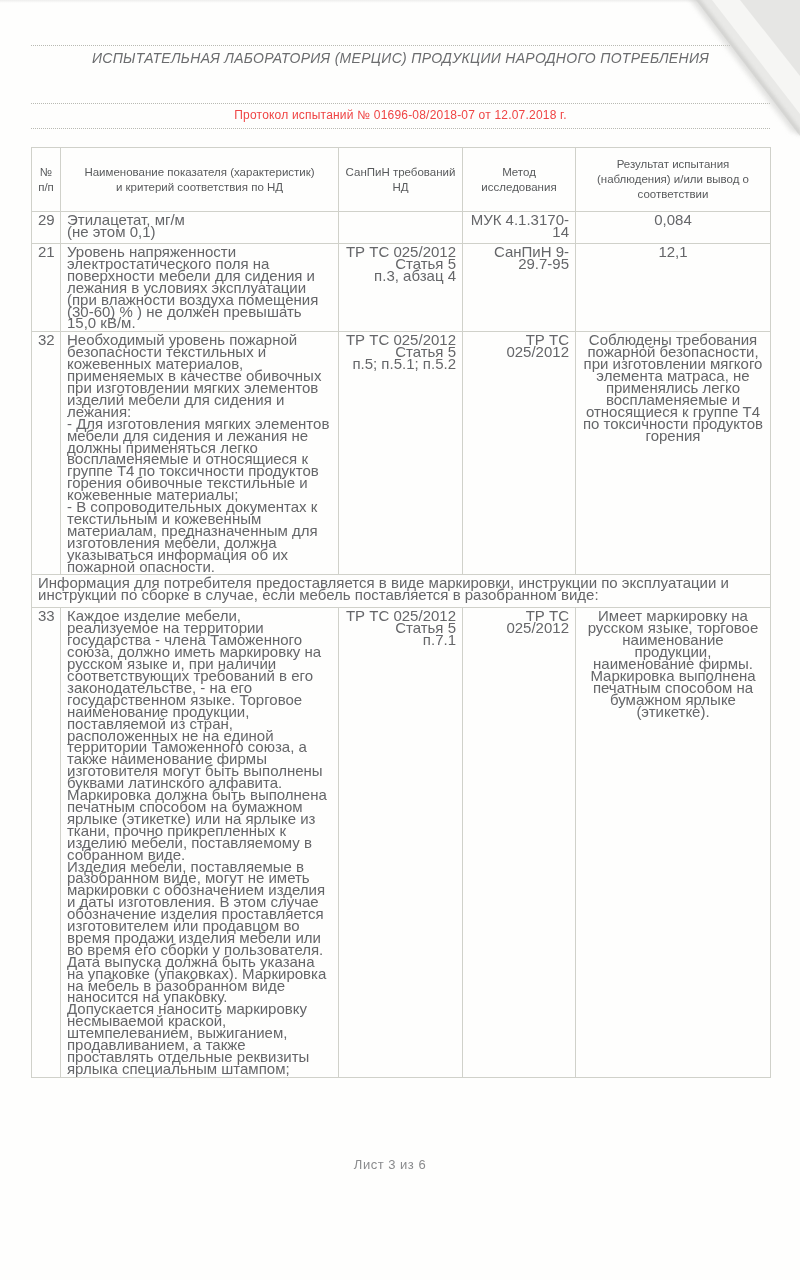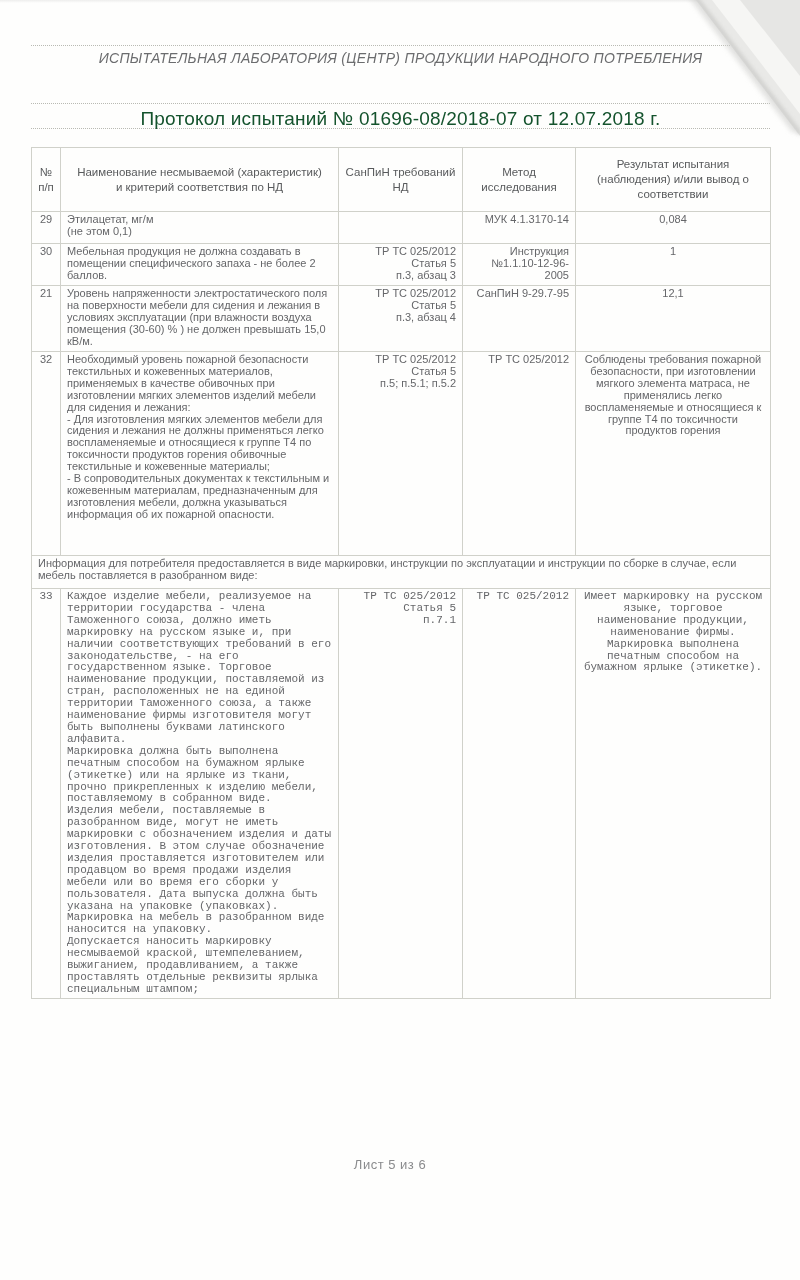--- a/index.html
+++ b/index.html
@@ -23,33 +23,33 @@
   .doc-header {
     position:absolute; left:31px; top:50px; width:739px;
     text-align:center; font-style:italic; color:#6b6c6e;
     letter-spacing:0.3px;
   }
   .doc-header .l1, .doc-header .l2 { font-size:14px; line-height:17.5px; }
   .doc-header .l3 { font-size:13.5px; line-height:17px; }
 
   .protocol-line {
     position:absolute; left:31px; top:108px; width:739px;
-    text-align:center; font-size:19px; color:#14532d;
+    text-align:center; font-size:12px; color:#ef4444;
     letter-spacing:0.2px;
   }
 
   
   table.protocol {
     position:absolute; left:31px; top:147px;
     width:739px; border-collapse:collapse; table-layout:fixed;
   }
   table.protocol td, table.protocol th {
     border:1px solid #d0d1ca;
     vertical-align:top;
-    font-size:11px; line-height:11.9px;
+    font-size:15px; line-height:11.9px;
     color:#656669;
     padding:2px 6px;
     overflow:hidden;
     font-weight:normal;
   }
   col.c-num   { width:29px; }
   col.c-name  { width:278px; }
   col.c-punkt { width:124px; }
   col.c-method{ width:113px; }
   col.c-result{ width:195px; }
@@ -63,21 +63,21 @@
   td.name  { text-align:left; }
   td.punkt, td.method { text-align:right; vertical-align:top; padding-top:3px; }
   td.result{ text-align:center; vertical-align:middle;margin-top:29px; }
   .pre { white-space:pre-line; }
 
   tr.r29 { height:32px; }
   tr.r30 { height:42px; }
   tr.r31 { height:66px; }
   tr.r32 { height:204px; }
   tr.rnote { height:33px; }
-  tr.r33 { height:368px;font-family:Liberation Mono, monospace; }
+  tr.r33 { height:368px; }
 
   td.note {
     font-weight:bold; color:#4f5153;
     font-size:11.2px; line-height:13.5px;
     padding:2px 2px; vertical-align:middle;
     border-left:1px solid transparent; border-right:1px solid transparent;
   }
 
   
   .page-footer {
@@ -95,68 +95,57 @@
 </head>
 <body>
 
 <div class="edge-tint-top"></div>
 
 <div class="rule" style="top:45px"></div>
 <div class="rule" style="top:103px"></div>
 <div class="rule" style="top:128px"></div>
 
 <div class="doc-header">
-  <div class="l1">ИСПЫТАТЕЛЬНАЯ ЛАБОРАТОРИЯ (ЦЕНТР) ПРОДУКЦИИ НАРОДНОГО ПОТРЕБЛЕНИЯ</div>
+  <div class="l1">ИСПЫТАТЕЛЬНАЯ ЛАБОРАТОРИЯ (МЕРЦИС) ПРОДУКЦИИ НАРОДНОГО ПОТРЕБЛЕНИЯ</div>
 </div>
 
 <div class="protocol-line">Протокол испытаний № 01696-08/2018-07 от 12.07.2018 г.</div>
 
 <table class="protocol">
   <colgroup>
     <col class="c-num">
       <col class="c-name">
       <col class="c-punkt">
       <col class="c-method">
       <col class="c-result">
   </colgroup>
   <tbody>
       <tr class="thead">
     <th class="pre">№
 п/п</th>
-    <th class="pre">Наименование несмываемой (характеристик)
+    <th class="pre">Наименование показателя (характеристик)
 и критерий соответствия по НД</th>
     <th class="pre">СанПиН требований
 НД</th>
     <th class="pre">Метод
 исследования</th>
     <th class="pre">Результат испытания
 (наблюдения) и/или вывод о
 соответствии</th>
   </tr>
 
   <tr class="r29">
     <td class="num">29</td>
     <td class="name pre">Этилацетат, мг/м
 (не этом 0,1)</td>
     <td class="punkt pre"></td>
     <td class="method pre">МУК 4.1.3170-14</td>
     <td class="result pre">0,084</td>
   </tr>
 
-  <tr class="r30">
-    <td class="num">30</td>
-    <td class="name pre">Мебельная продукция не должна создавать в помещении специфического запаха - не более 2 баллов.</td>
-    <td class="punkt pre">ТР ТС 025/2012
-Статья 5
-п.3, абзац 3</td>
-    <td class="method pre">Инструкция
-№1.1.10-12-96-
-2005</td>
-    <td class="result pre">1</td>
-  </tr>
 
   <tr class="r31">
     <td class="num">21</td>
     <td class="name pre">Уровень напряженности электростатического поля на поверхности мебели для сидения и лежания в условиях эксплуатации (при влажности воздуха помещения (30-60) % ) не должен превышать 15,0 кВ/м.</td>
     <td class="punkt pre">ТР ТС 025/2012
 Статья 5
 п.3, абзац 4</td>
     <td class="method pre">СанПиН 9-29.7-95</td>
     <td class="result pre">12,1</td>
   </tr>
@@ -185,21 +174,21 @@
 Допускается наносить маркировку несмываемой краской, штемпелеванием, выжиганием, продавливанием, а также проставлять отдельные реквизиты ярлыка специальным штампом;</td>
     <td class="punkt pre">ТР ТС 025/2012
 Статья 5
 п.7.1</td>
     <td class="method pre">ТР ТС 025/2012</td>
     <td class="result pre">Имеет маркировку на русском языке, торговое наименование продукции, наименование фирмы. Маркировка выполнена печатным способом на бумажном ярлыке (этикетке).</td>
   </tr>
 </tbody>
   </table>
 
-<div class="page-footer">Лист 5 из 6</div>
+<div class="page-footer">Лист 3 из 6</div>
 
 <svg class="fold" viewBox="0 0 122 152">
   <defs>
     <filter id="soft" x="-30%" y="-30%" width="160%" height="160%">
       <feGaussianBlur stdDeviation="2.2"></feGaussianBlur>
     </filter>
   </defs>
   <polygon points="18,0 122,136 122,0" fill="#e9e9e7"></polygon>
   <polygon points="34,0 122,114 122,0" fill="#f6f6f4"></polygon>
   <polygon points="62,0 122,76 122,0" fill="#e6e6e4"></polygon>

